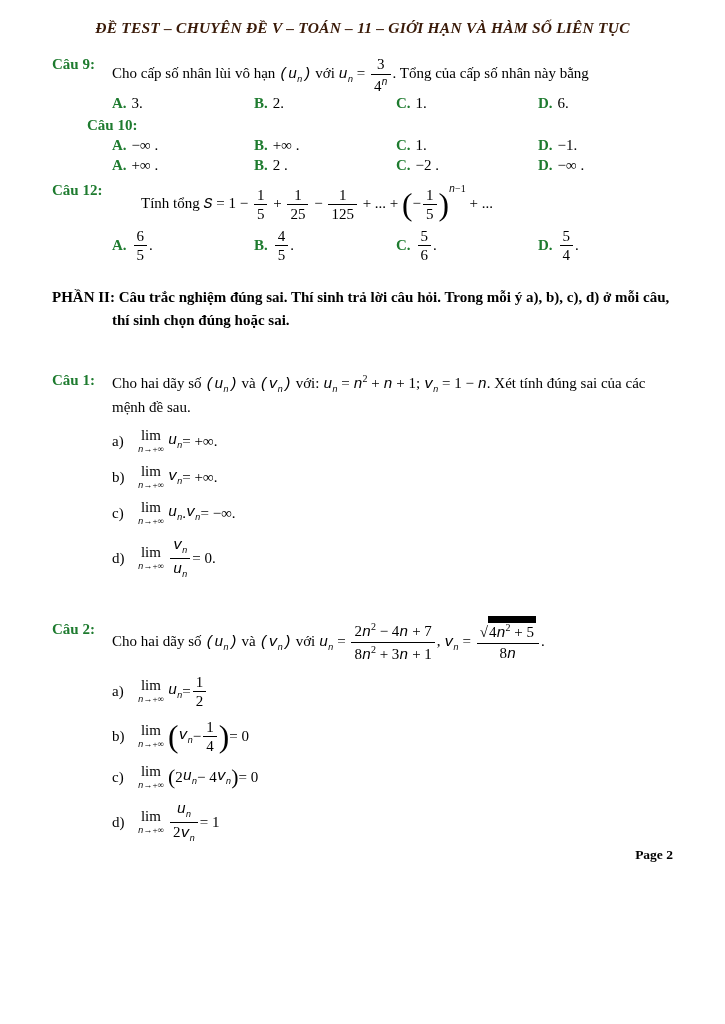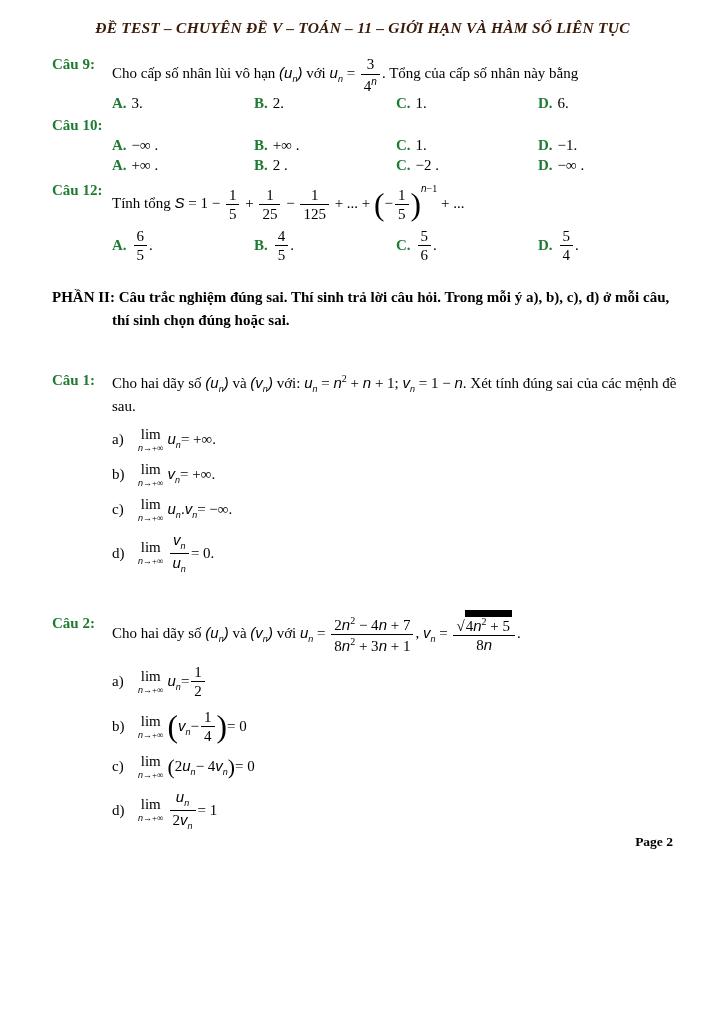--- a/index.html
+++ b/index.html
@@ -15,21 +15,21 @@
   }
   
   .qrow { display: flex; align-items: flex-start; }
   .qlabel { flex: none; width: 60px; margin-left: 52px; color: #1e7b2f; font-weight: bold; white-space: nowrap; }
   .qbody { flex: 1; padding-right: 45px; line-height: 1.45; }
   
   .opts { display: flex; margin-left: 112px; align-items: center; }
   .opt { width: 142px; display: flex; align-items: center; gap: 5px; }
   .optletter { color: #1e7b2f; font-weight: bold; }
   
-  i { font-family: Liberation Sans, sans-serif; }
+  i { font-family: Liberation Mono, monospace; }
   sub { font-size: 9px; }
   sup { font-size: 10px; }
   .fr { display: inline-block; vertical-align: middle; text-align: center; line-height: 1.1; margin: 0 2px; }
   .fr .nu { display: block; border-bottom: 1px solid #000; padding: 0 3px 1px 3px; }
   .fr .de { display: block; padding: 1px 3px 0 3px; }
   .lim { display: inline-block; text-align: center; vertical-align: middle; line-height: 1; margin-right: 4px; }
   .lim .lw { display: block; font-size: 15px; }
   .lim .ls { display: block; font-size: 9px; margin-top: 2px; }
   .bp { font-style: normal; font-size: 1.45em; font-weight: normal; vertical-align: -0.13em; line-height: 0; }
   .bp2 { font-style: normal; font-size: 2.1em; font-weight: normal; vertical-align: middle; line-height: 0; }
@@ -48,23 +48,23 @@
   .spacer { flex: 1; }
   .footer-bar {
     height: 7px; margin: 0 48px 0 50px;
     background: linear-gradient(to bottom, #5e2710 0 30%, #b4713e 30% 85%, #c98a55 85% 100%);
   }
   .page-number { text-align: right; margin: 3px 52px 0 0; font-weight: bold; font-size: 13.5px; }
   .credit { text-align: right; font-weight: bold; font-style: italic; font-size: 15px; margin: 12px 0 14px 0; }
   
   .mt-q9 { margin-top: 19px; }
   .mt-opts9 { margin-top: 1px; height: 26px; }
-  .mt-q10 { margin-top: 5px; }
+  .mt-q10 { margin-top: 5px; margin-left: 35px; }
   .mt-opts { margin-top: 3px; height: 26px; }
-  .mt-q12 { margin-top: 8px; }
+  .mt-q12 { margin-top: 8px; gap: 29px; }
   .mt-opts12 { margin-top: 5px; }
   .mt-tfq { margin-top: 40px; }
   .mt-item { margin-top: 9px; }
 </style>
 </head>
 <body>
 
 <div class="page">
 
   <div class="title">ĐỀ TEST – CHUYÊN ĐỀ V – TOÁN – 11  – GIỚI HẠN VÀ HÀM SỐ LIÊN TỤC</div>

